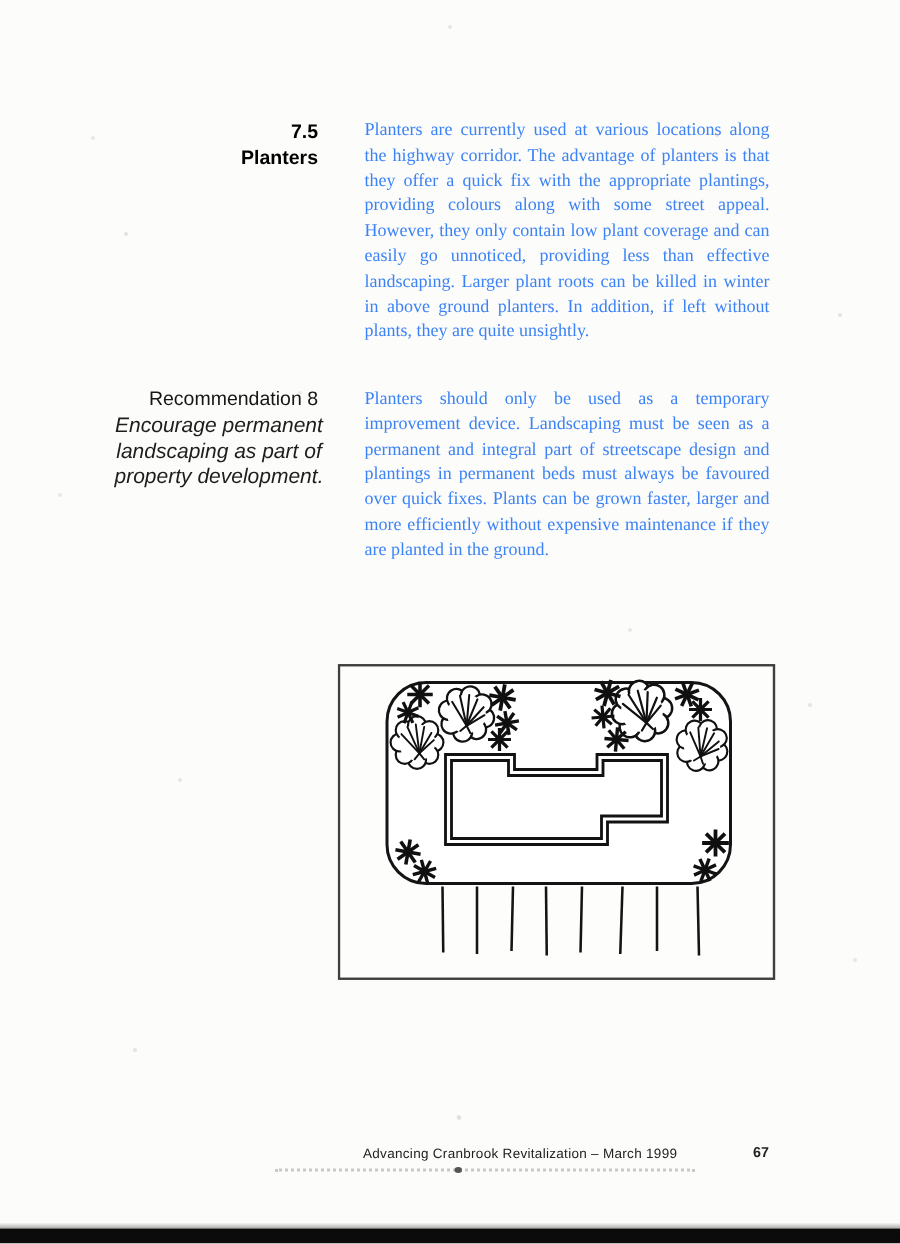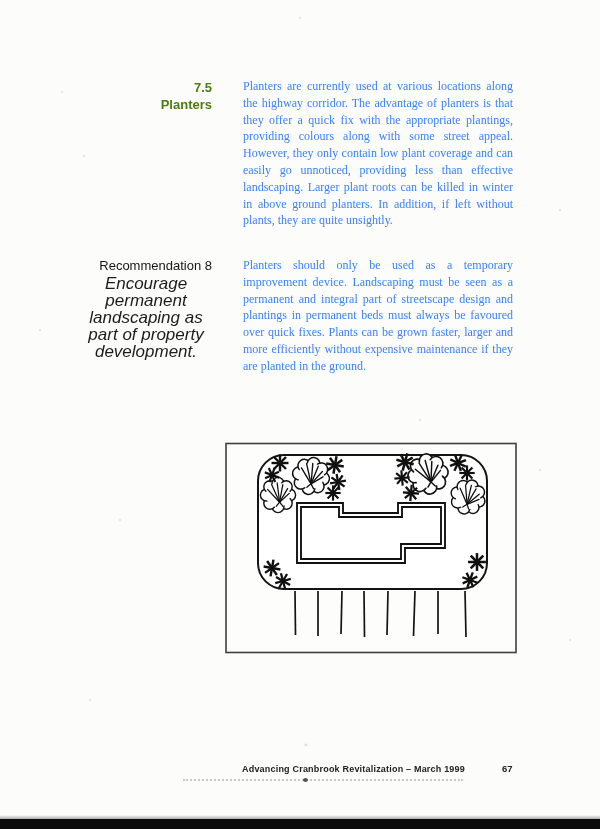--- a/index.html
+++ b/index.html
@@ -24,42 +24,42 @@
       radial-gradient(circle at 420px 420px,#d8d8d8 0 1px,transparent 1.6px),
       radial-gradient(circle at 306px 745px,#c9c9c9 0 1.2px,transparent 1.8px),
       radial-gradient(circle at 570px 640px,#d6d6d6 0 1px,transparent 1.6px),
       radial-gradient(circle at 200px 262px,#dadada 0 1px,transparent 1.6px),
       radial-gradient(circle at 510px 332px,#d6d6d6 0 1px,transparent 1.6px),
       radial-gradient(circle at 62px 92px,#dadada 0 1px,transparent 1.6px);
   }
   .sec-head{
     position:absolute;left:60px;top:79px;width:152px;
     font-family:"Liberation Sans", sans-serif;font-weight:bold;
-    font-size:13px;line-height:17px;text-align:right;color:#4d7c0f;
+    font-size:13px;line-height:17px;text-align:right;color:#000000;
   }
   .body-par{
     position:absolute;left:243px;width:270px;
     font-size:12px;line-height:16.8px;text-align:justify;color:#3b82f6;
   }
   #par1{top:78px;}
   #par2{top:257px;}
   .rec-head{
     position:absolute;left:60px;top:257px;width:152px;
     font-family:"Liberation Sans", sans-serif;font-weight:normal;
     font-size:13px;line-height:17px;text-align:right;color:#161616;
   }
   .rec-note{
     position:absolute;left:76px;top:275px;width:140px;
     font-family:"Liberation Sans", sans-serif;font-style:italic;
-    font-size:17px;line-height:17px;text-align:center;color:#1d1d1d;
+    font-size:14px;line-height:17px;text-align:center;color:#1d1d1d;
   }
   .figure{position:absolute;left:225px;top:442px;width:293px;height:213px;}
   .footer-text{
     position:absolute;left:242px;top:764px;
-    font-family:"Liberation Sans", sans-serif;font-weight:bold;
+    font-family:"Liberation Sans", sans-serif;font-weight:normal;
     font-size:9px;letter-spacing:.2px;color:#222;white-space:nowrap;
   }
   .page-num{
     position:absolute;left:502px;top:763px;
     font-family:"Liberation Sans", sans-serif;font-weight:bold;
     font-size:9.5px;color:#222;text-align:right;
   }
   .artifact-dots{
     position:absolute;left:183px;top:779px;width:280px;height:0;
     border-top:2px dotted #bcbcbc;opacity:.8;

